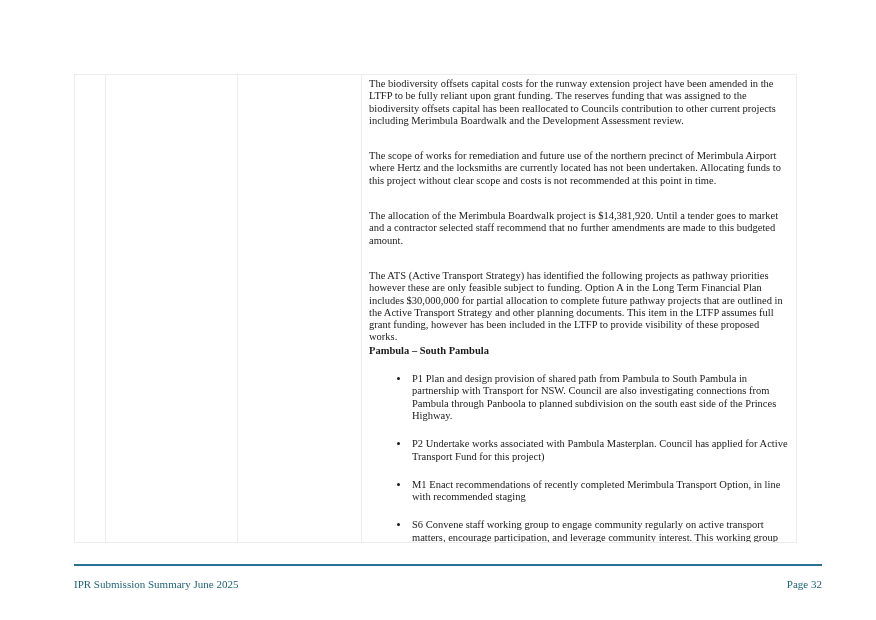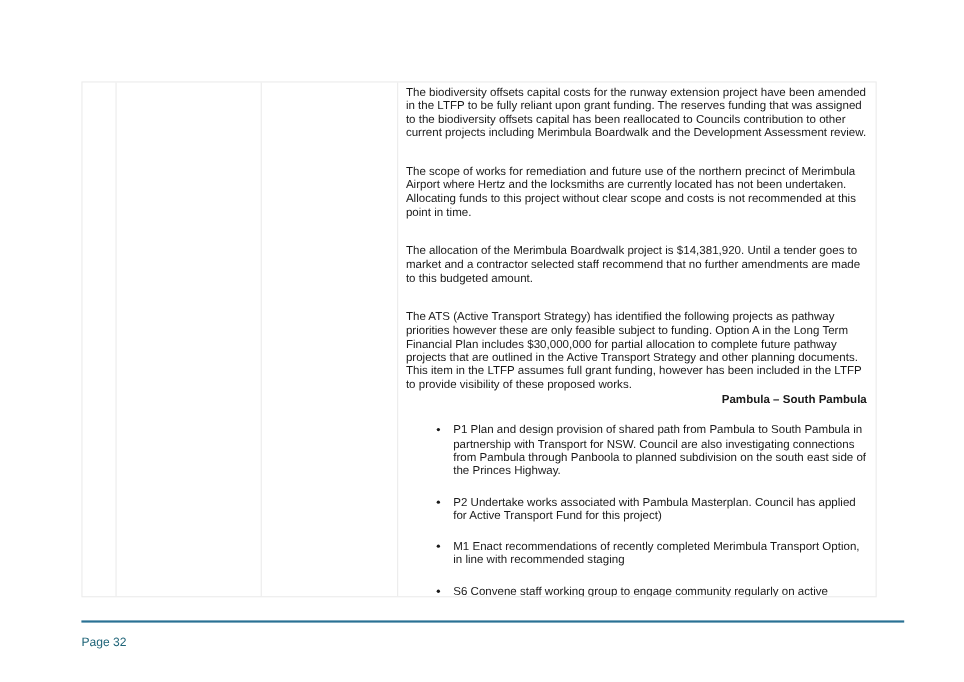--- a/index.html
+++ b/index.html
@@ -1,21 +1,21 @@
 <!DOCTYPE html>
 <html><head>
 <meta charset="utf-8">
 <style>
   html, body { margin: 0; padding: 0; background: #ffffff; }
   .page {
     position: relative;
     width: 876px;
     height: 620px;
     background: #ffffff;
-    font-family: Liberation Sans, sans-serif;
+    font-family: Liberation Serif, serif;
     color: #1a1a1a;
     overflow: hidden;
   }
   .doc-table {
     position: absolute;
     left: 74px;
     top: 74px;
     width: 723px;
     height: 469px;
     display: grid;
@@ -33,21 +33,20 @@
     overflow: hidden;
     font-size: 10.5px;
     line-height: 12.3px;
   }
   .content-cell p.para {
     margin: 0 0 23px 0;
   }
   .content-cell .subheading {
     font-weight: bold;
     margin: 1px 0 4px 0;
-    text-align: right;
   }
   .content-cell ul.bullets {
     margin: 0 0 3px 0;
     padding: 0 0 0 41px;
   }
   .content-cell ul.bullets li {
     margin: 16px 0 6px 0;
     padding-left: 2px;
   }
   .footer-line {
@@ -93,16 +92,17 @@
         </ul>
         <ul class="bullets">
           <li>S6 Convene staff working group to engage community regularly on active transport matters, encourage participation, and leverage community interest. This working group has been established and is meeting later this month.</li>
         </ul>
       </div>
   </div>
 
   <div class="footer-line"></div>
 
   <div class="footer-row">
+    <span>IPR Submission Summary June 2025</span>
     <span>Page 32</span>
   </div>
 
 </div>
 
 </body></html>

